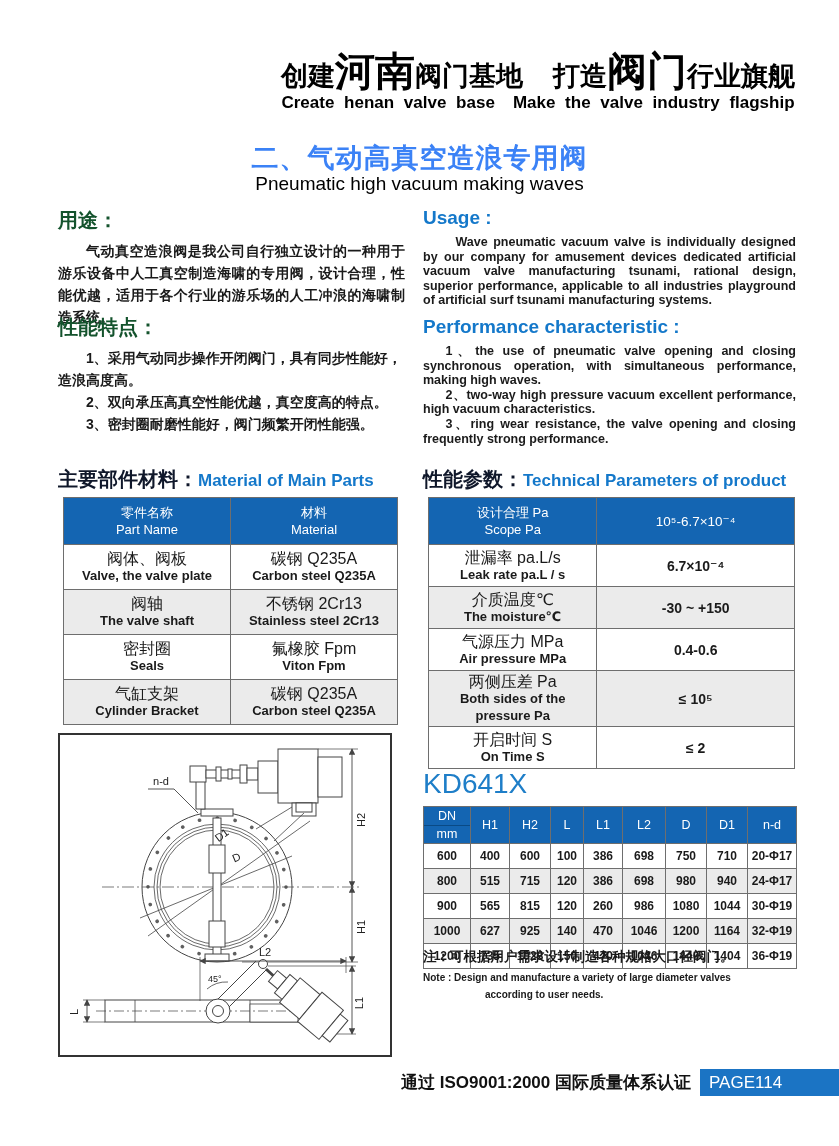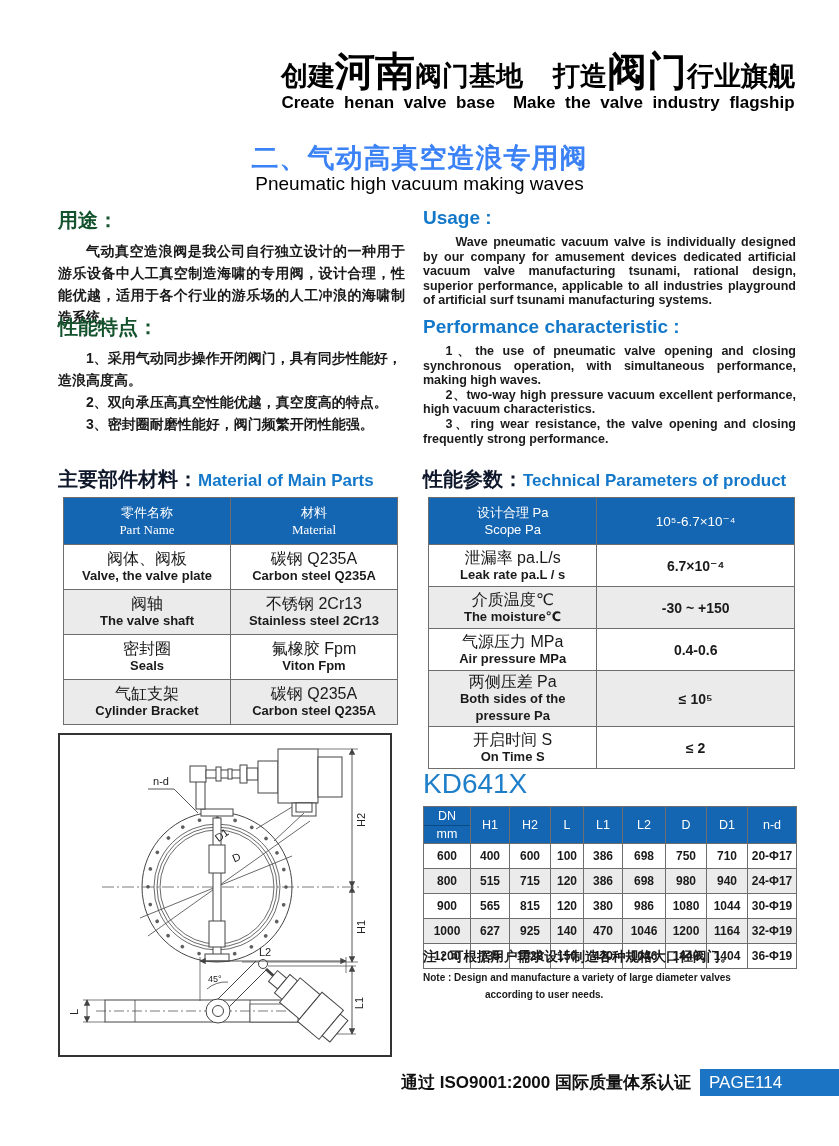--- a/index.html
+++ b/index.html
@@ -50,21 +50,21 @@
   .dtab{position:absolute;table-layout:fixed;background:#fff;}
   .dtab th,.dtab td{border:1px solid #6e6e6e;text-align:center;vertical-align:middle;padding:2px 3px;}
   .dtab thead th{background:#1465B2;color:#fff;font-weight:400;}
   .dtab .alt{background:#EBEBEB;}
   .two span{display:block;line-height:17px;}
   .two .l1{font-size:16px;font-weight:normal;}
   .two .l2{font-size:13px;font-weight:600;}
   .dtab thead .two .l1,.dtab thead .two .l2{font-weight:400;font-size:13px;}
 
   .mat-table{left:63px;top:497px;width:335px;}
-  .mat-table thead th{height:42px;font-family:Liberation Serif, serif;}
+  .mat-table thead th{height:42px;}
   .mat-table td{height:40px;}
 
   .param-table{left:428px;top:497px;width:367px;}
   .param-table thead th{height:42px;}
   .param-table td{height:37px;}
   .param-table .val{font-size:14px;font-weight:600;}
   .param-table thead .hval{font-size:13.5px;}
 
   
   .drawing{position:absolute;left:58px;top:733px;width:334px;height:324px;
@@ -382,21 +382,21 @@
           <td>698</td>
           <td>980</td>
           <td>940</td>
           <td>24-Φ17</td>
       </tr>
       <tr>
         <td>900</td>
           <td>565</td>
           <td>815</td>
           <td>120</td>
-          <td>380</td>
+          <td>260</td>
           <td>986</td>
           <td>1080</td>
           <td>1044</td>
           <td>30-Φ19</td>
       </tr>
       <tr class="alt">
         <td>1000</td>
           <td>627</td>
           <td>925</td>
           <td>140</td>

